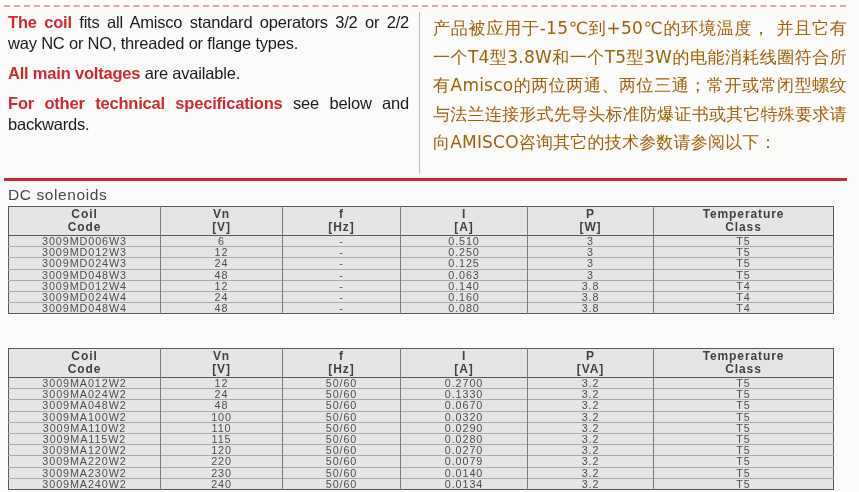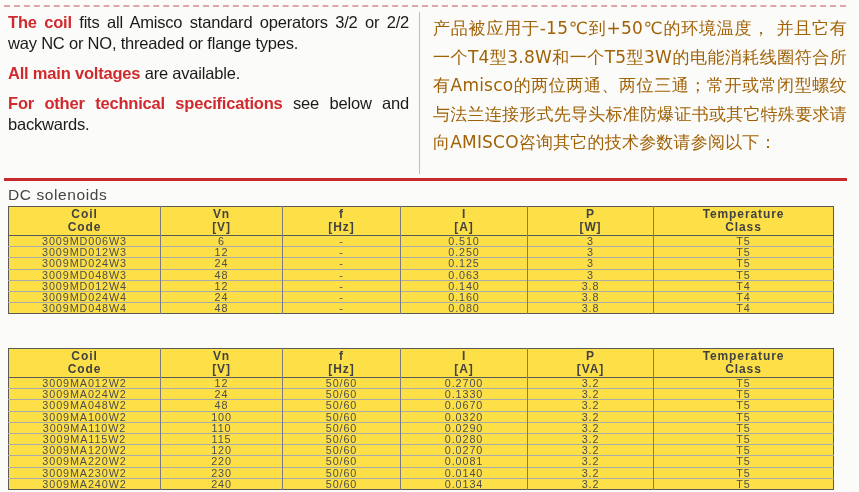--- a/index.html
+++ b/index.html
@@ -55,21 +55,21 @@
     color:#454545; letter-spacing:0.6px;
   }
   #dc-title { top:186px; }
   #ac-title { top:331px;margin-top:24px; }
 
   
   table.spec {
     position:absolute; left:8px; width:825px;
     border-collapse:collapse; table-layout:fixed;
     border:1.5px solid #5a5a5a;
-    background:#fde047;
+    background:#e5e5e5;
   }
   #dc-table { top:206px; }
   #ac-table { top:348px; }
 
   table.spec th {
     font-size:12px; font-weight:bold; color:#424242;
     line-height:12.5px; letter-spacing:0.9px;
     padding:1px 0 2px 0; text-align:center;
     border-left:1px solid #7c7c7c;
   }
@@ -296,21 +296,21 @@
         <td>120</td>
         <td>50/60</td>
         <td>0.0270</td>
         <td>3.2</td>
         <td>T5</td>
       </tr>
       <tr>
         <td>3009MA220W2</td>
         <td>220</td>
         <td>50/60</td>
-        <td>0.0081</td>
+        <td>0.0079</td>
         <td>3.2</td>
         <td>T5</td>
       </tr>
       <tr>
         <td>3009MA230W2</td>
         <td>230</td>
         <td>50/60</td>
         <td>0.0140</td>
         <td>3.2</td>
         <td>T5</td>

